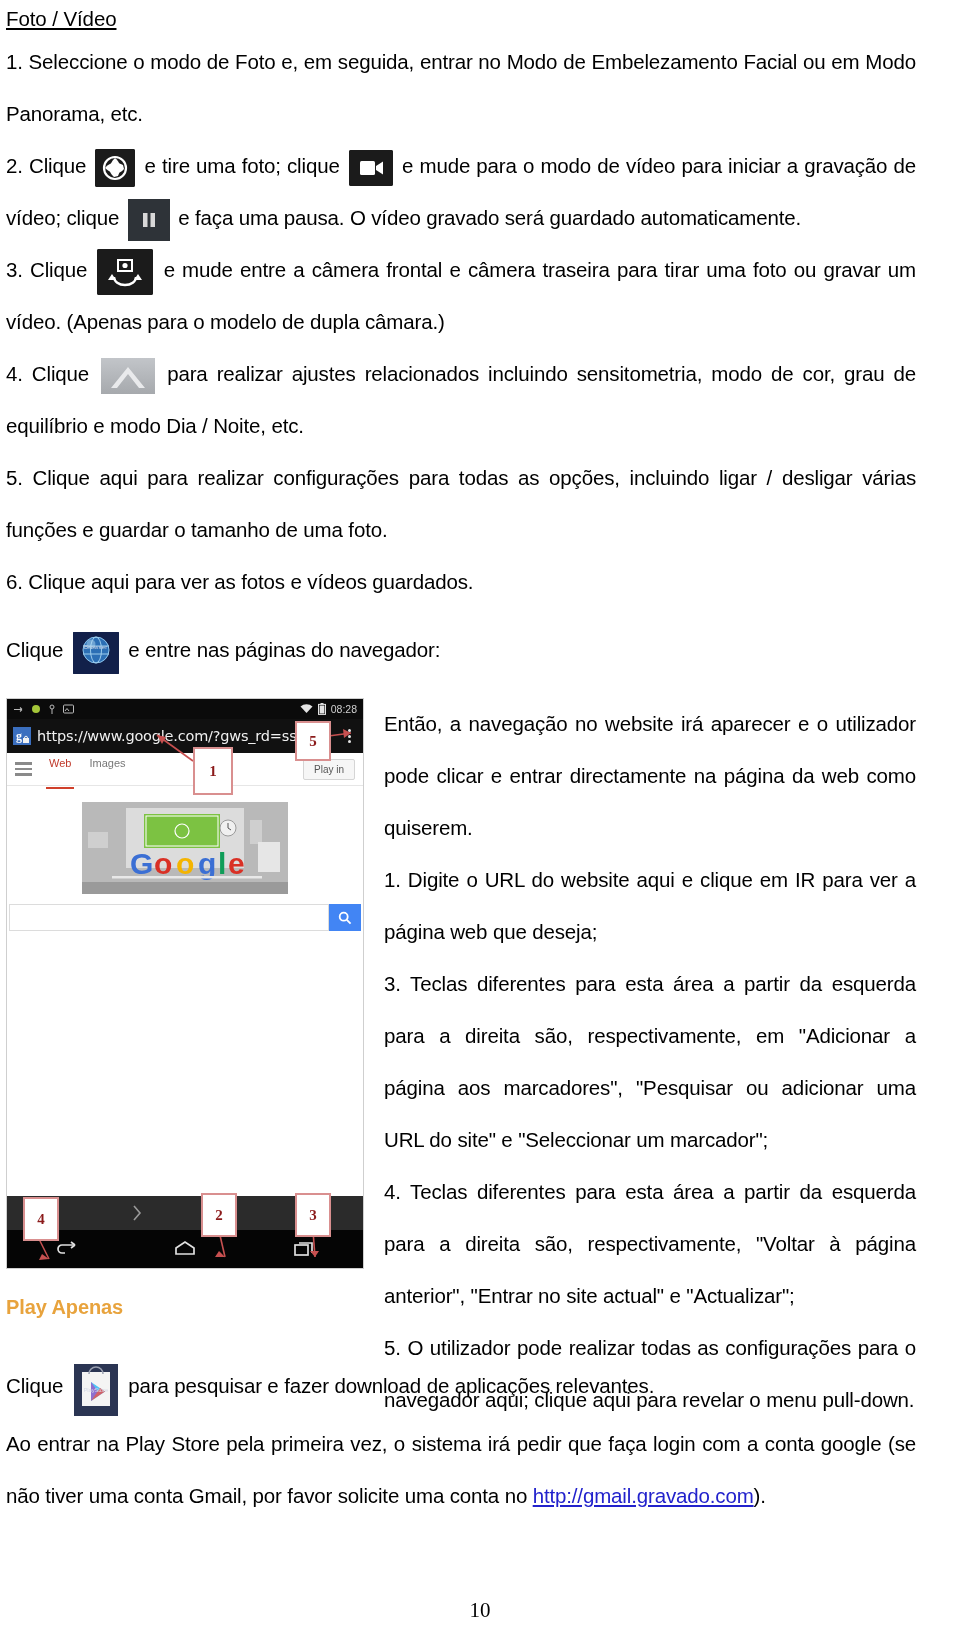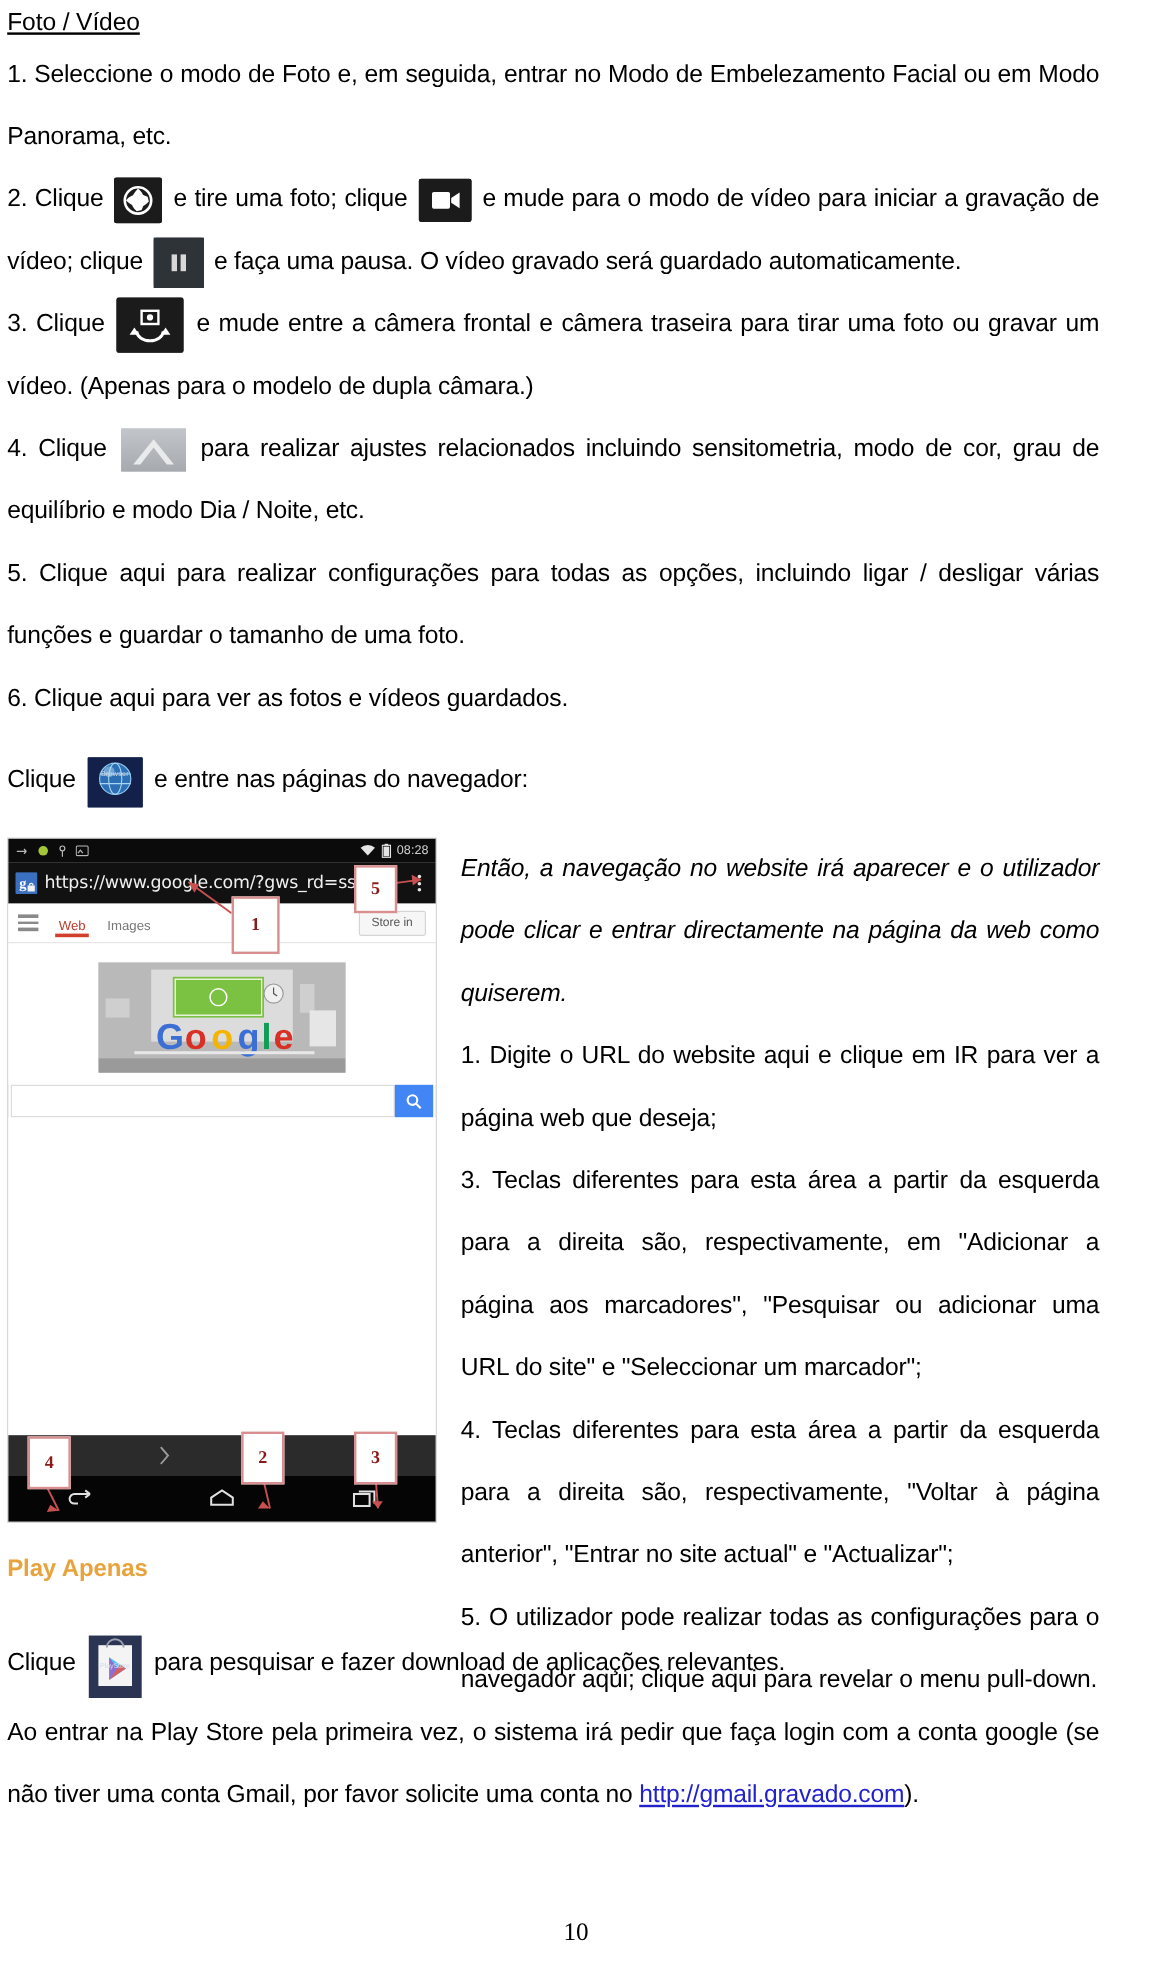--- a/index.html
+++ b/index.html
@@ -173,21 +173,21 @@
   }
   .kebab i { width:3px; height:3px; background:#e6e6e6; border-radius:50%; display:block;}
 
   .gtabs {
     height: 32px; background:#fff; display:flex; align-items:center;
     padding: 0 8px; gap: 16px; border-bottom:1px solid #e6e6e6;
     position:relative;
   }
   .hamburger { width:17px; display:flex; flex-direction:column; gap:3px;}
   .hamburger i { height:2.5px; background:#8a8a8a; display:block; }
-  .gtab { font-size:11px; color:#777; padding: 6px 1px 1px; position:relative;}
+  .gtab { font-size:11px; color:#777; padding: 6px 1px 18px; position:relative;}
   .gtab.active { color:#c0392b; }
   .gtab.active:after{
     content:""; position:absolute; left:-2px; right:-2px; bottom:-2px;
     height:2.5px; background:#d0402b;
   }
   .signin {
     margin-left:auto; font-size:10px; color:#555;
     border:1px solid #d5d5d5; background:#f6f6f6;
     padding:4px 10px; border-radius:2px;
   }
@@ -373,21 +373,21 @@
         </div>
 
         <div class="gtabs">
           <span class="hamburger">
               <i></i>
               <i></i>
               <i></i>
             </span>
           <span class="gtab active">Web</span>
           <span class="gtab">Images</span>
-          <span class="signin">Store in</span>
+          <span class="signin">Play in</span>
         </div>
 
         <div class="doodle-wrap">
           <div class="doodle">
             <svg width="206" height="92" viewBox="0 0 206 92" aria-hidden="true">
               <rect width="206" height="92" fill="#b9b9b9"></rect>
               <rect x="44" y="6" width="118" height="60" fill="#dcdcdc"></rect>
               <rect x="62" y="12" width="76" height="34" fill="#7cc242"></rect>
               <rect x="64" y="14" width="72" height="30" fill="none" stroke="#ffffff" stroke-width="1"></rect>
               <circle cx="100" cy="29" r="7" fill="none" stroke="#ffffff" stroke-width="1.2"></circle>
@@ -478,21 +478,21 @@
         </svg>
 
         <div class="callout" style="left:288px; top:494px; width:32px; height:40px;">3</div>
         <svg class="arrow-svg" style="left:298px; top:530px;" width="22" height="36" aria-hidden="true">
           <path d="M8,2 L10,28" stroke="#c75050" stroke-width="1.6" fill="none"></path>
           <path d="M10,28 L5,22 L14,22 Z" fill="#c75050"></path>
         </svg>
       </div>
 
       <div class="right-col">
-        <p class="para" style="margin-top:22px;font-style:italic;">Então, a navegação no website irá aparecer e o utilizador pode clicar e entrar directamente na página da web como quiserem.</p>
+        <p class="para" style="margin-top:22px;">Então, a navegação no website irá aparecer e o utilizador pode clicar e entrar directamente na página da web como quiserem.</p>
         <p class="para">1. Digite o URL do website aqui e clique em IR para ver a página web que deseja;</p>
         <p class="para">3. Teclas diferentes para esta área a partir da esquerda para a direita são, respectivamente, em "Adicionar a página aos marcadores", "Pesquisar ou adicionar uma URL do site" e "Seleccionar um marcador";</p>
         <p class="para">4. Teclas diferentes para esta área a partir da esquerda para a direita são, respectivamente, "Voltar à página anterior", "Entrar no site actual" e "Actualizar";</p>
         <p class="para">5. O utilizador pode realizar todas as configurações para o navegador aqui; clique aqui para revelar o menu pull-down.</p>
       </div>
     </div>
 
     <div class="orange-head" style="position:absolute; left:0; top:1292px;">Play Apenas</div>
 
     <div style="position:absolute; left:0; top:1360px; width:910px;">

